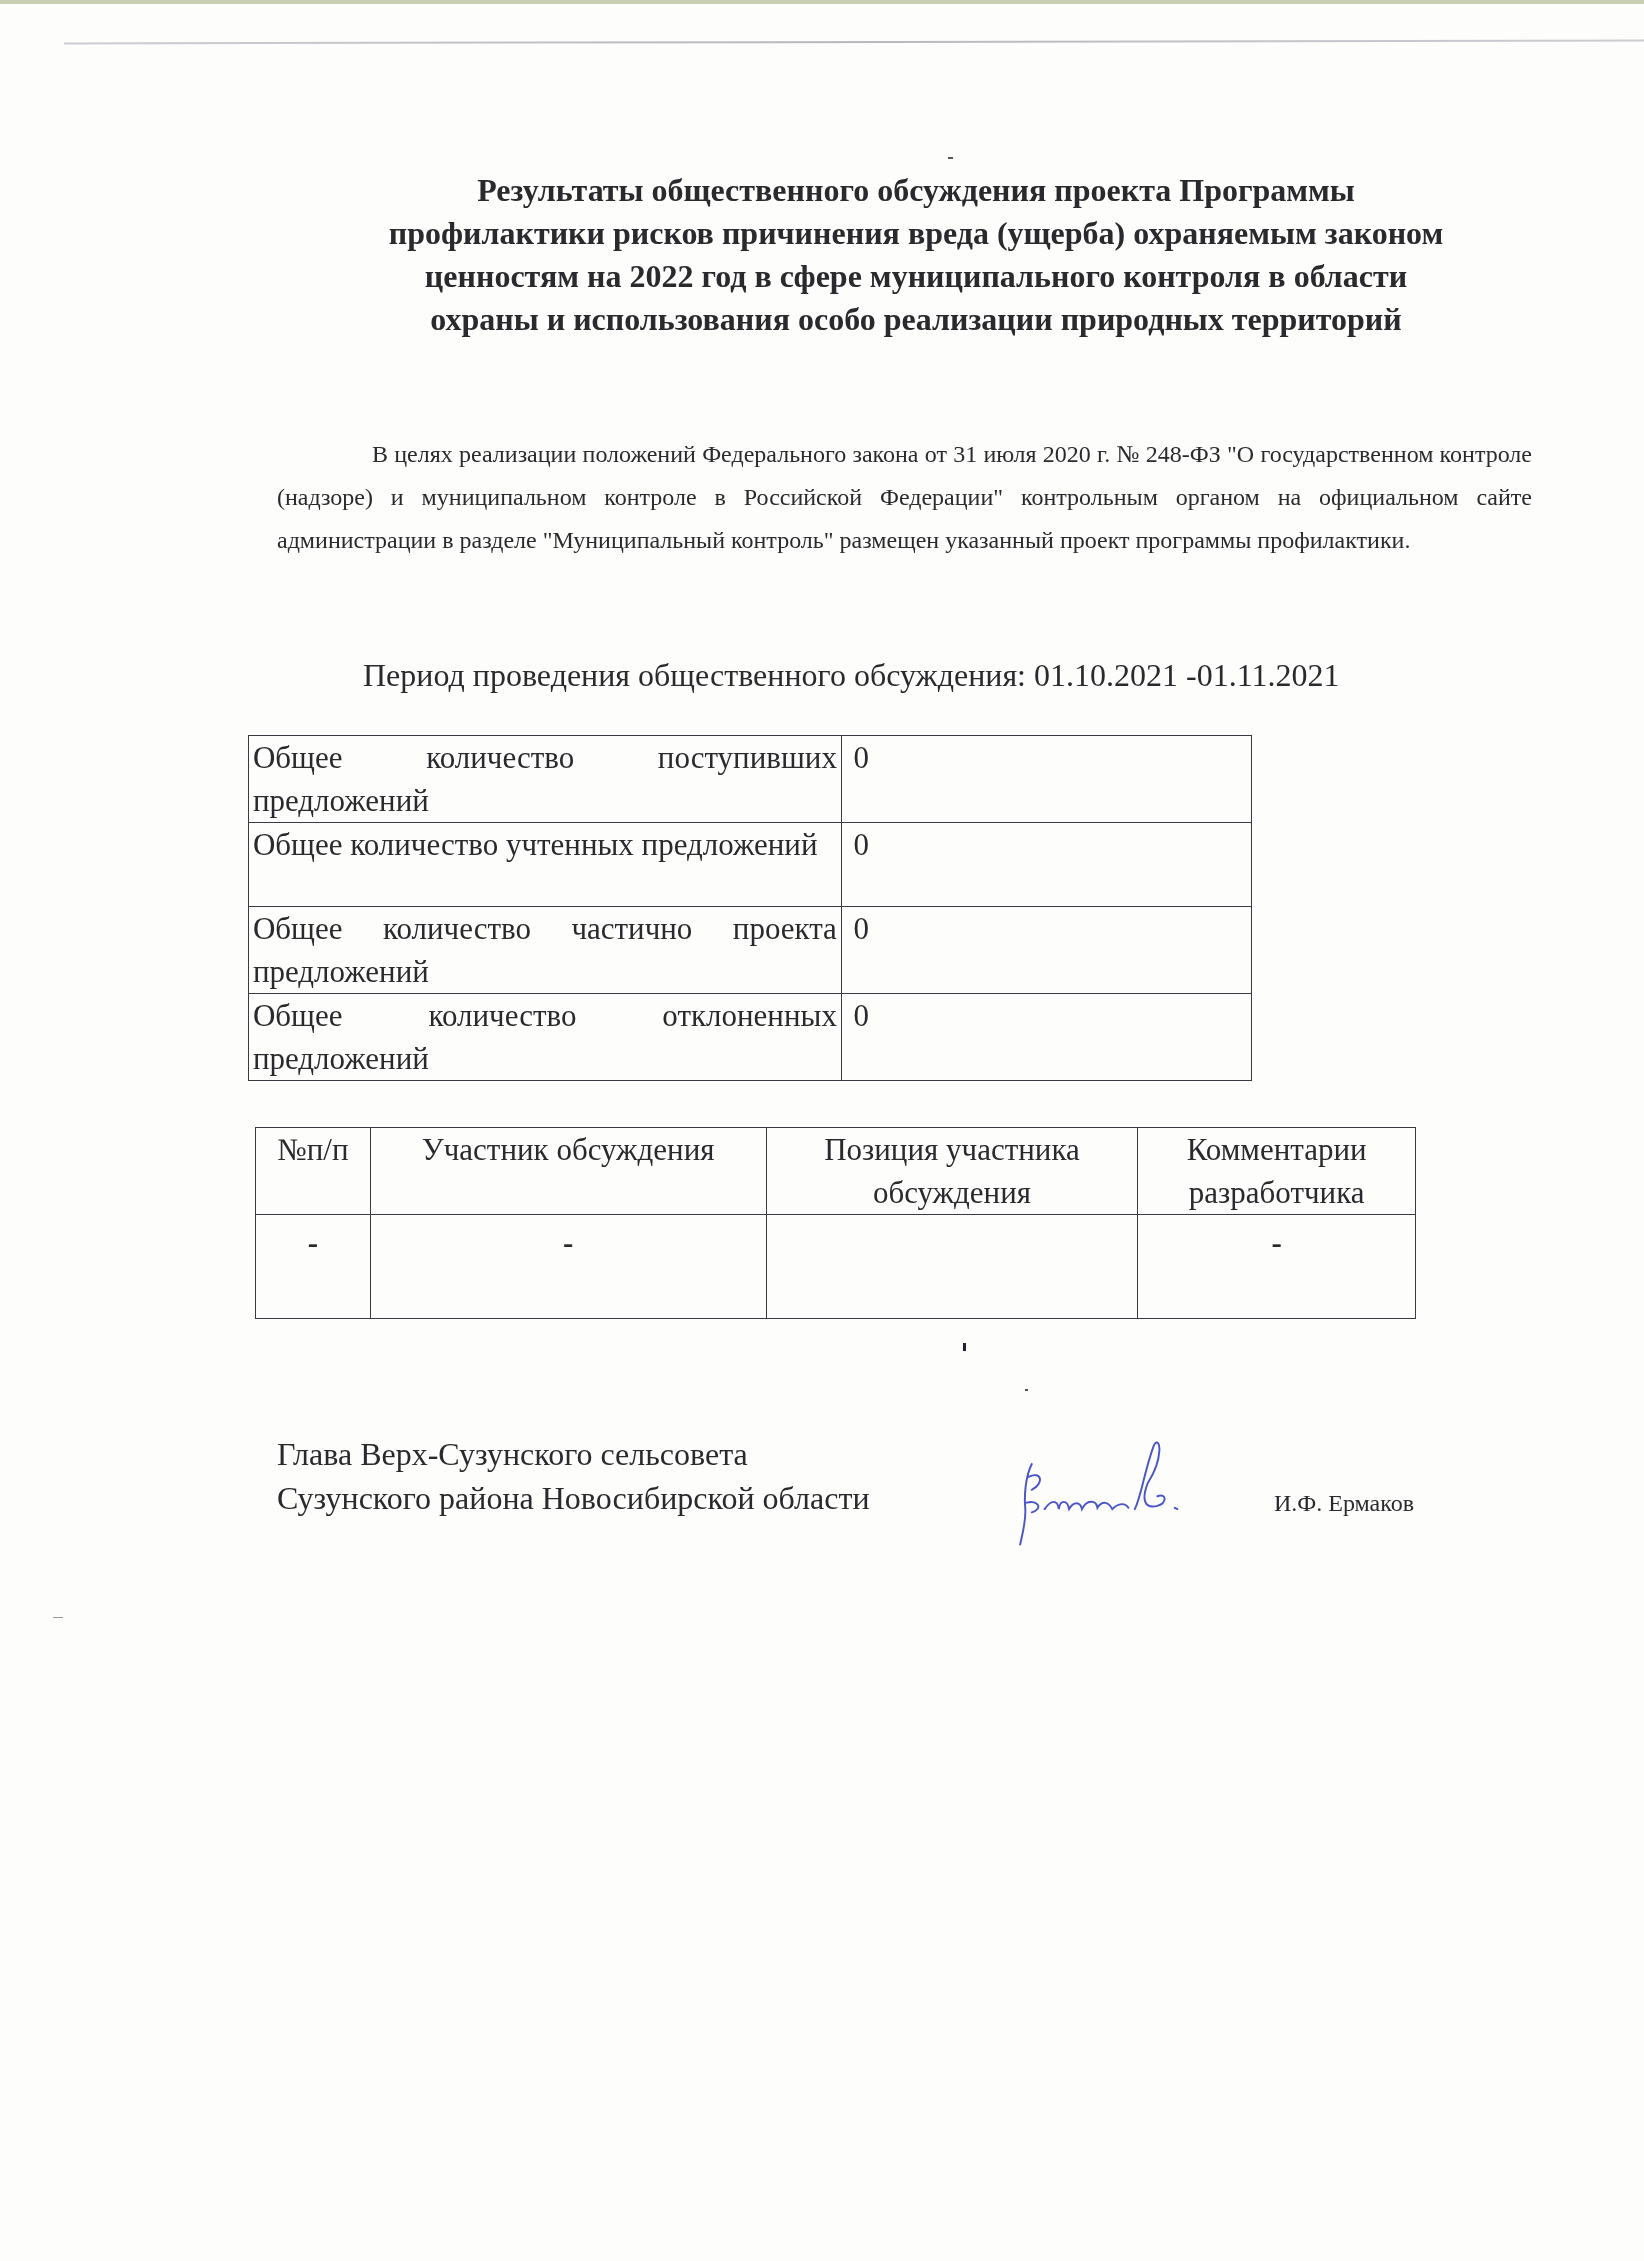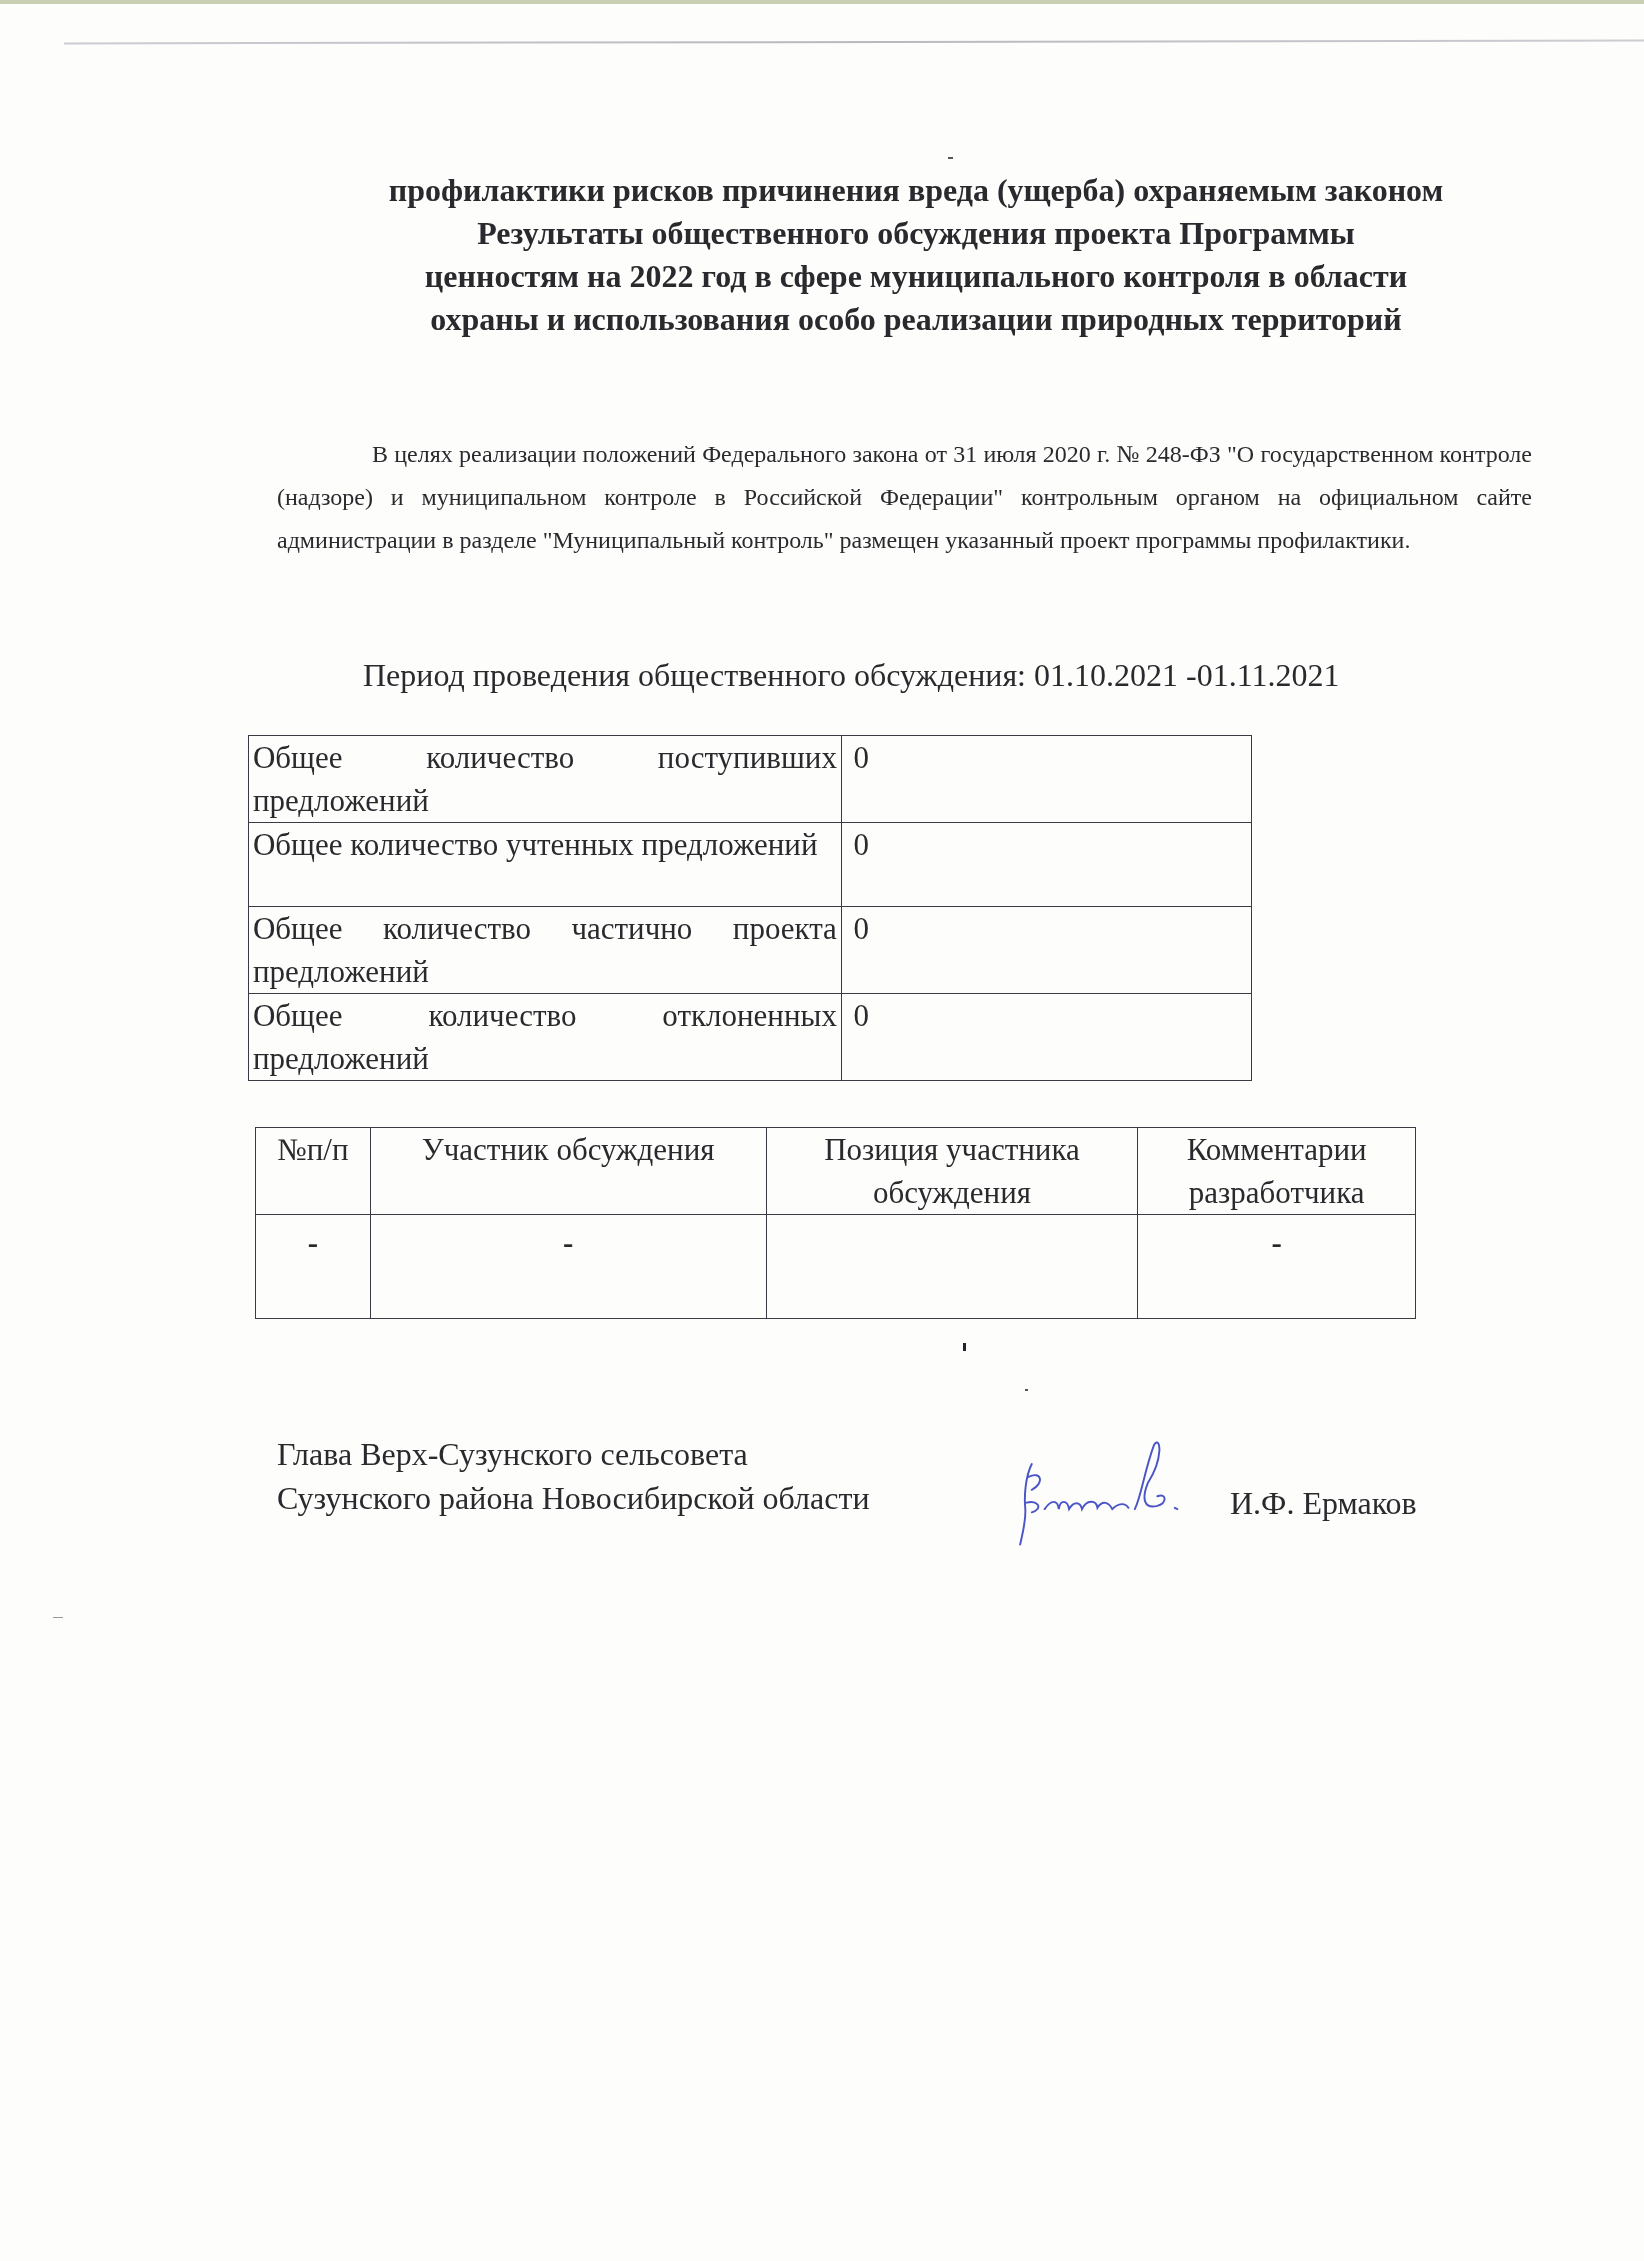--- a/index.html
+++ b/index.html
@@ -16,36 +16,36 @@
   .period { position:absolute; left:277px; top:654px; width:1255px; font-size:32px; line-height:43px; text-indent:86px; white-space:nowrap; }
   table { position:absolute; border-collapse:collapse; }
   td, th { border:1.9px solid #3a3a44; vertical-align:top; font-size:31px; line-height:43px; font-weight:normal; padding:0 3.9px; }
   #t1 { left:248px; top:735px; width:1004px; }
   #t1 td.lbl { width:584px; text-align:justify; text-align-last:left; height:83px; }
   #t1 td.val { padding-left:11.6px; }
   #t2 { left:255px; top:1127px; width:1161px; }
   #t2 th { text-align:center; height:84px; }
   #t2 td { text-align:center; height:97px; font-weight:bold; padding-top:6.4px; }
   .sign { position:absolute; left:277px; font-size:32px; line-height:43px; white-space:nowrap; }
-  .sig-name { position:absolute; left:1230px; top:1482px; font-size:32px; line-height:43px; white-space:nowrap; }
+  .sig-name { position:absolute; left:1274px; top:1482px; font-size:24px; line-height:43px; white-space:nowrap; }
   .signature { position:absolute; left:1006px; top:1438px; width:219px; height:110px; }
 </style>
 </head>
 <body>
 
 <div class="scan-edge"></div>
 <div class="scan-line"></div>
 <div class="speck" style="left:948px;top:157px;width:5.2px;height:1.9px;"></div>
 <div class="speck" style="left:963px;top:1343px;width:3.2px;height:7.7px;background:#223;"></div>
 <div class="speck" style="left:1025px;top:1389px;width:3.2px;height:1.9px;"></div>
 <div class="speck" style="left:53px;top:1617px;width:10.3px;height:1.3px;background:#999;"></div>
 
 <div class="title">
+  <div>Результаты общественного обсуждения проекта Программы</div>
   <div>профилактики рисков причинения вреда (ущерба) охраняемым законом</div>
-  <div>Результаты общественного обсуждения проекта Программы</div>
   <div>ценностям на 2022 год в сфере муниципального контроля в области</div>
   <div>охраны и использования особо реализации природных территорий</div>
 </div>
 
 <div class="body-text">
   <p>В целях реализации положений   Федерального закона от 31 июля 2020 г. № 248-ФЗ "О государственном контроле (надзоре) и муниципальном контроле в Российской Федерации" контрольным органом   на официальном сайте администрации  в разделе "Муниципальный контроль" размещен указанный проект программы профилактики.</p>
 </div>
 <div class="period">Период проведения общественного обсуждения: 01.10.2021 -01.11.2021</div>
 
 <table id="t1">

